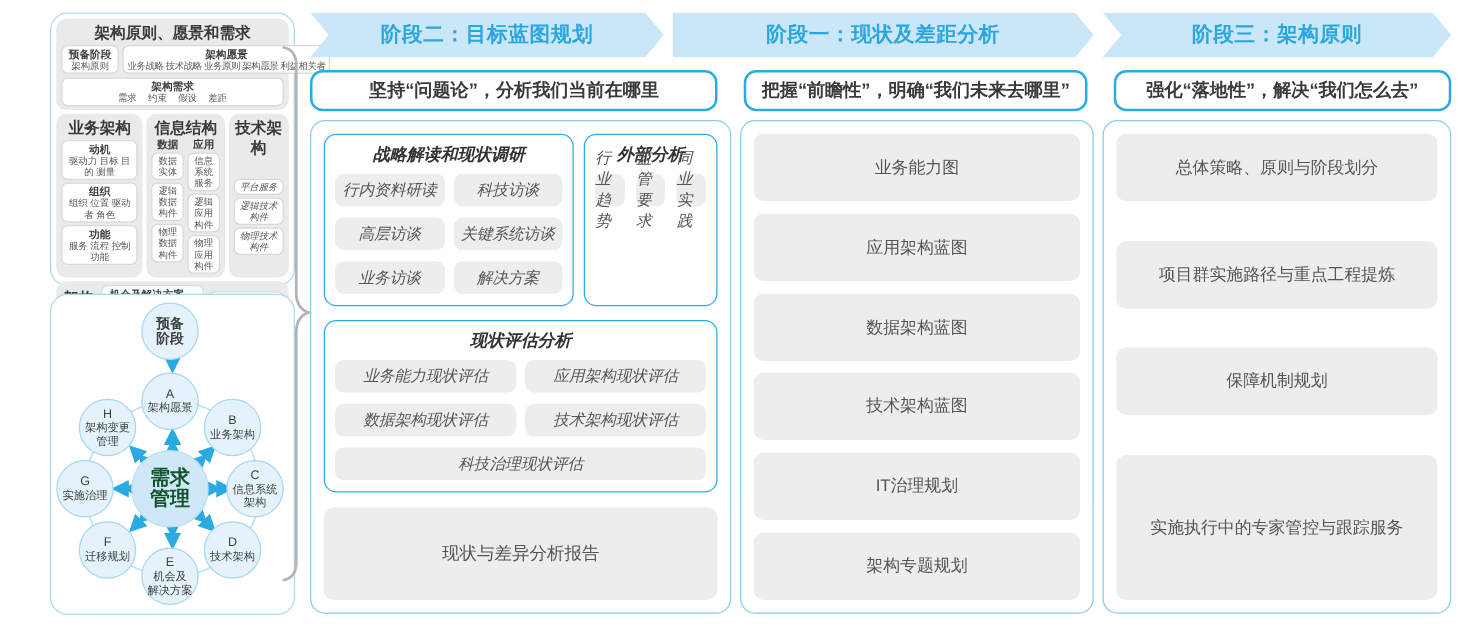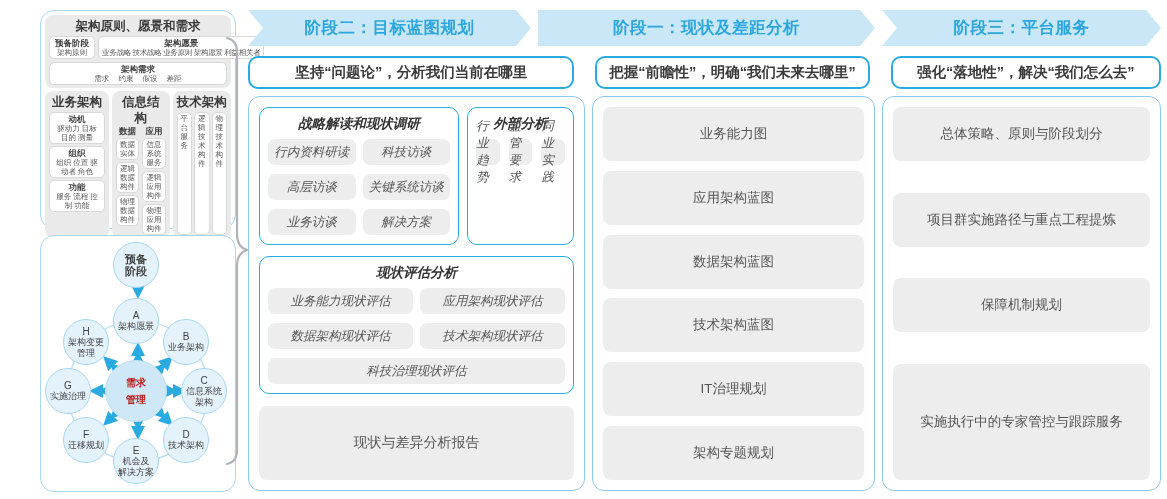--- a/index.html
+++ b/index.html
@@ -33,21 +33,21 @@
   .req { margin-top: 3px; }
   .mid-row { display: flex; gap: 3px; flex: 1; }
   .col-sec { display: flex; flex-direction: column; }
   .biz { flex: 1.3; }
   .info { flex: 1.15; }
   .tech { flex: 0.85; }
   .group { margin-top: 2px; }
   .two { display: flex; gap: 3px; flex: 1; }
   .two .subcol { flex: 1; display: flex; flex-direction: column; gap: 2px; }
   .subhead { font-weight: bold; font-size: 8.5px; text-align: center; line-height: 10px; }
-  .tech-items { display: flex; flex-direction: row; justify-content: center; flex: 1; gap: 2px; margin-top: 2px; }
+  .tech-items { display: flex; flex-direction: column; justify-content: center; flex: 1; gap: 2px; margin-top: 2px; font-style: italic; }
   .impl-row { display: flex; align-items: center; gap: 4px; padding: 3px 4px; }
   .impl-label { width: 28px; flex: none; font-weight: bold; font-size: 12px; line-height: 14px; text-align: center; color:#3a3a3a; }
   .impl-row .wbox { flex: 1.4; }
   .impl-row .wbox.narrow { flex: 1; }
 
   
   .circle-panel { top: 235px; height: 257px; }
   .circle-panel svg.lines { position: absolute; inset: 0; }
   .circ {
     position: absolute; border-radius: 50%;
@@ -55,21 +55,21 @@
     display: flex; flex-direction: column; align-items: center; justify-content: center;
     text-align: center; color: #3f3f3f;
   }
   .node { width: 46px; height: 46px; }
   .cid { font-size: 10px; line-height: 11px; }
   .clabel { font-size: 9px; line-height: 10.5px; white-space: nowrap; }
   .prep-c { width: 46px; height: 46px; left: 72px; top: 6px; font-weight: bold; font-size: 11px; line-height: 12.5px; }
   .center-c {
     width: 62px; height: 62px; left: 64px; top: 124px;
     background: #CFE8F7; border-color: #BCDFF4;
-    font-weight: bold; font-size: 10px; line-height: 17px; color: #b91c1c;
+    font-weight: bold; font-size: 16px; line-height: 17px; color: #14532d;
   }
   .n-a { left: 72px; top: 62px; }
   .n-b { left: 122px; top: 83px; }
   .n-c { left: 140px; top: 132px; }
   .n-d { left: 122px; top: 181px; }
   .n-e { left: 72px; top: 202px; }
   .n-f { left: 22px; top: 181px; }
   .n-g { left: 4px;  top: 132px; }
   .n-h { left: 22px; top: 83px; }
 
@@ -273,21 +273,21 @@
 
   <svg class="brace" width="26" height="430" viewBox="0 0 26 430">
     <path d="M3,2 Q13,4 13,16 L13,198 Q13,211 23,214 Q13,217 13,230 L13,414 Q13,426 3,428" fill="none" stroke="#B0B4B8" stroke-width="2.2" stroke-linecap="round"></path>
   </svg>
 
   <div class="phase-area">
 
     <div class="band">
       <div class="band-seg seg-mid w2">阶段二：目标蓝图规划</div>
       <div class="band-seg seg-first w1">阶段一：现状及差距分析</div>
-      <div class="band-seg seg-mid w3">阶段三：平台服务</div>
+      <div class="band-seg seg-mid w3">阶段三：架构原则</div>
     </div>
 
     <div class="subs">
       <div class="sub-box w1">坚持“问题论”，分析我们当前在哪里</div>
       <div class="sub-box w2">把握“前瞻性”，明确“我们未来去哪里”</div>
       <div class="sub-box w3">强化“落地性”，解决“我们怎么去”</div>
     </div>
 
     <div class="cols">
 

